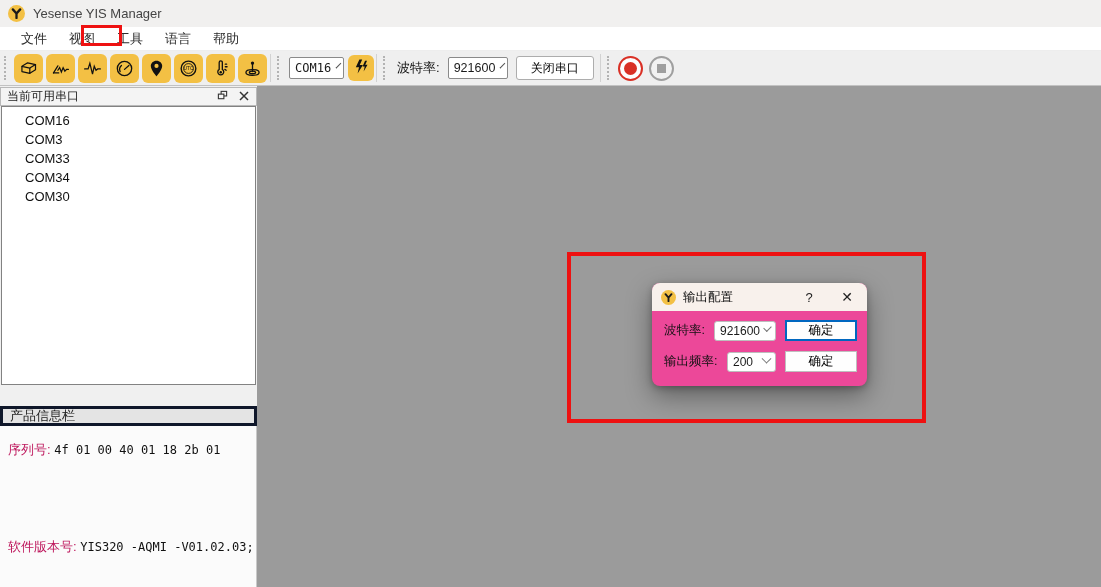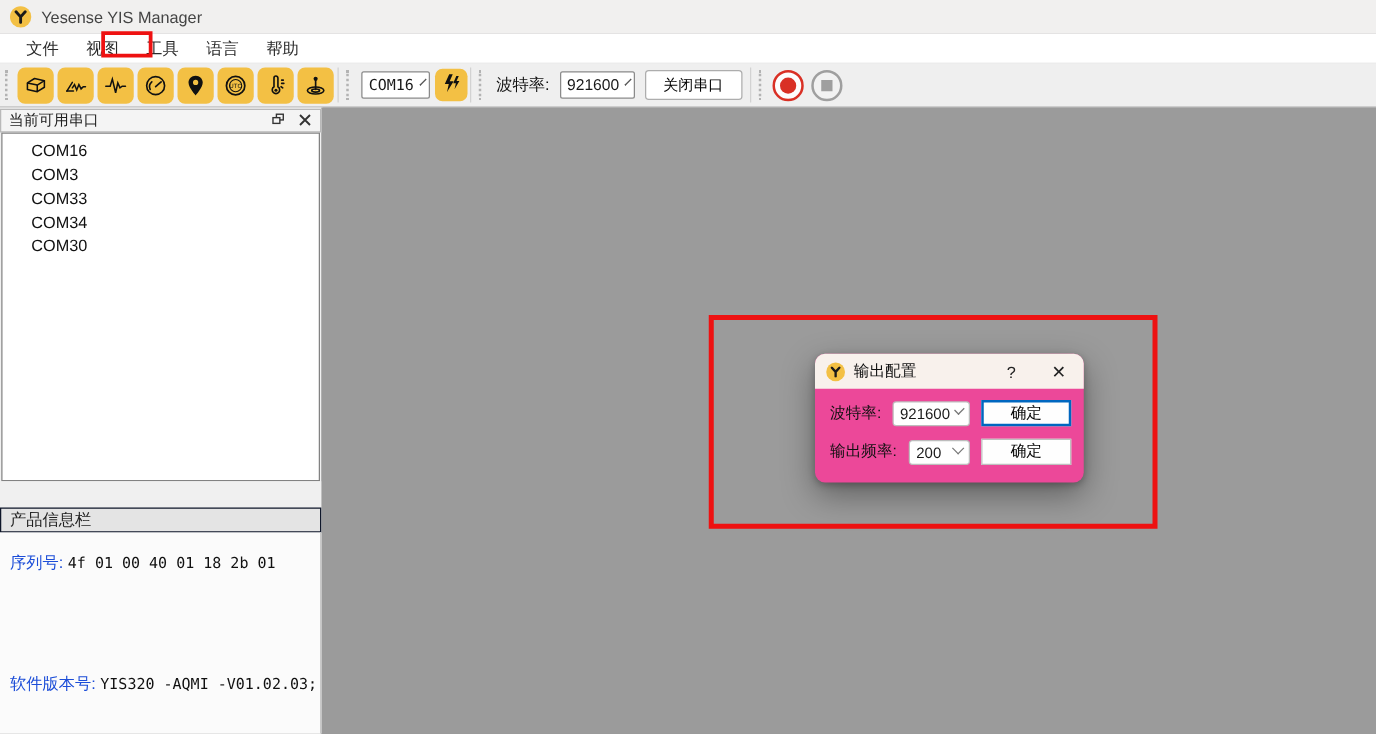--- a/index.html
+++ b/index.html
@@ -36,25 +36,25 @@
 
   
   .dock { position:absolute; left:0; top:86px; width:257px; height:501px; background:#f0f0f0; }
   .dock-header { position:absolute; left:0; top:1px; width:257px; height:19px; background:#f4f4f4; border:1px solid #b9b9b9; display:flex; align-items:center; padding:0 3px 0 6px; }
   .dock-title { font-size:12px; color:#222; flex:1; }
   .dock-btn { width:19px; height:15px; border:none; background:transparent; display:flex; align-items:center; justify-content:center; cursor:pointer; padding:0; margin-left:2px; }
   .port-list { position:absolute; left:1px; top:20px; width:255px; height:279px; background:#ffffff; border:1px solid #828282; padding-top:4px; overflow:hidden; }
   .port-item { height:19px; line-height:19px; padding-left:23px; font-size:13px; color:#111; cursor:default; }
 
   .splitter { position:absolute; left:0; top:299px; width:257px; height:21px; background:#f0f0f0; }
-  .info-header { position:absolute; left:0; top:320px; width:257px; height:20px; background:#e4e4e4; border:1px solid #0f172a; display:flex; align-items:center; padding-left:7px; }
+  .info-header { position:absolute; left:0; top:320px; width:257px; height:20px; background:#e4e4e4; border:3px solid #0f172a; display:flex; align-items:center; padding-left:7px; }
   .info-title { font-size:13px; color:#222; }
   .info-body { position:absolute; left:0; top:340px; width:257px; height:161px; background:#fbfbfb; border-right:1px solid #c9c9c9; }
   .info-row { position:absolute; left:8px; white-space:nowrap; }
-  .info-label { font-size:13px; color:#1d4ed8;margin-top:28px; }
+  .info-label { font-size:13px; color:#be185d;margin-top:28px; }
   .mono-val { font-family:"DejaVu Sans Mono", monospace; font-size:12px; color:#111;margin-top:44px; }
 
   
   .main-area { position:absolute; left:258px; top:86px; width:843px; height:501px; background:#9b9b9b; }
 
   
   .anno { position:absolute; border:3px solid #ee1111; background:transparent; pointer-events:none; }
   .anno-menu { left:81px; top:25px; width:41px; height:21px; border-width:3px; }
   .anno-dialog { left:567px; top:252px; width:359px; height:171px; border-width:4px; }
 

